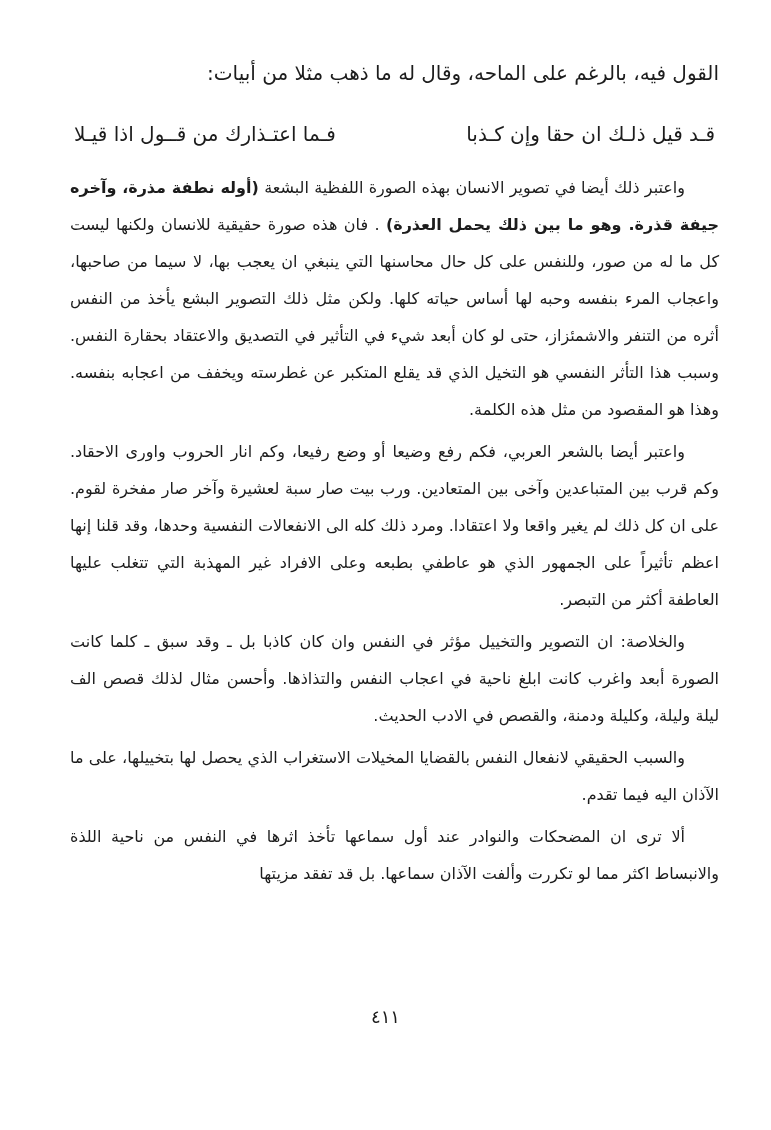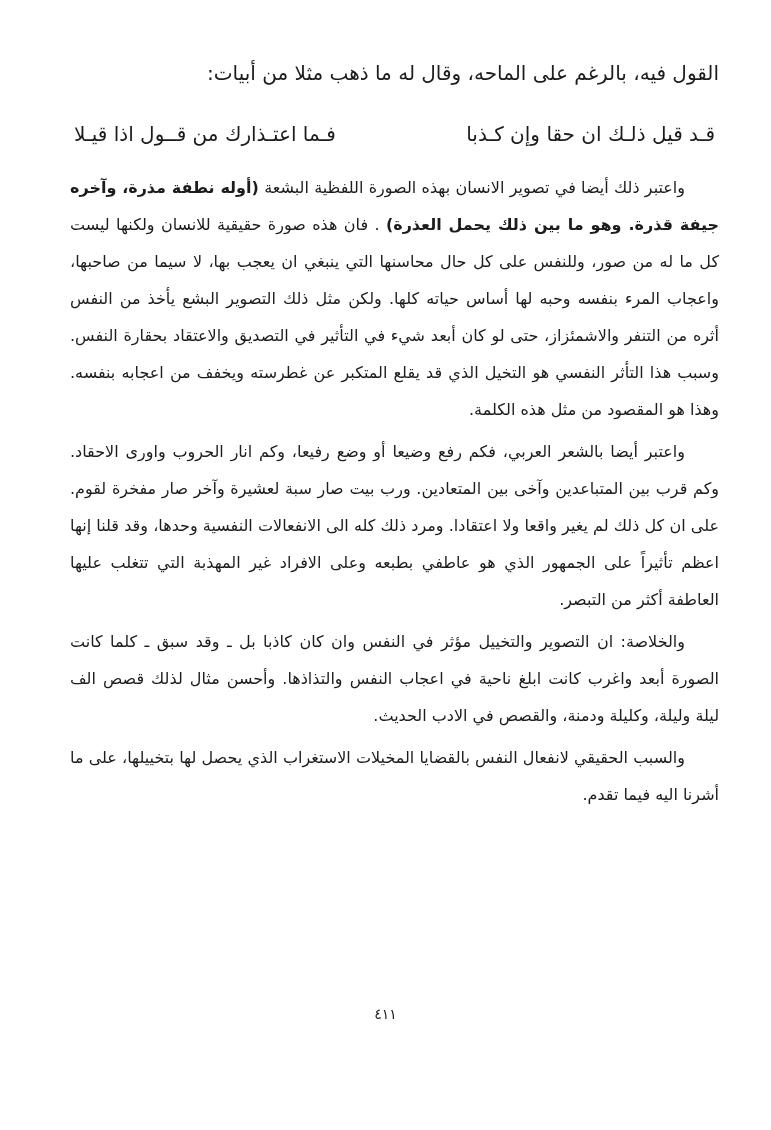--- a/index.html
+++ b/index.html
@@ -47,21 +47,21 @@
   }
   .para .bold {
     font-weight: bold;
   }
   .page-number {
     position: absolute;
     top: 1006px;
     left: 0;
     right: 0;
     text-align: center;
-    font-size: 14px;
+    font-size: 18px;
     letter-spacing: 2px;
   }
 </style>
 </head>
 <body style="background: rgb(255, 255, 255);">
 
 <div class="page" style="color: rgb(28, 28, 28);">
   <div class="text-block">
 
     <p class="intro">القول فيه، بالرغم على الماحه، وقال له ما ذهب مثلا من أبيات:</p>
@@ -70,19 +70,20 @@
       <span class="hemistich">قـد قيل ذلـك ان حقا وإن كـذبا</span>
       <span class="hemistich">فـما اعتـذارك من قــول اذا قيـلا</span>
     </div>
 
     <p class="para"><span>واعتبر ذلك أيضا في تصوير الانسان بهذه الصورة اللفظية البشعة </span><span class="bold">(أوله نطفة مذرة، وآخره جيفة قذرة. وهو ما بين ذلك يحمل العذرة)</span><span> . فان هذه صورة حقيقية للانسان ولكنها ليست كل ما له من صور، وللنفس على كل حال محاسنها التي ينبغي ان يعجب بها، لا سيما من صاحبها، واعجاب المرء بنفسه وحبه لها أساس حياته كلها. ولكن مثل ذلك التصوير البشع يأخذ من النفس أثره من التنفر والاشمئزاز، حتى لو كان أبعد شيء في التأثير في التصديق والاعتقاد بحقارة النفس. وسبب هذا التأثر النفسي هو التخيل الذي قد يقلع المتكبر عن غطرسته ويخفف من اعجابه بنفسه. وهذا هو المقصود من مثل هذه الكلمة.</span></p>
 
     <p class="para"><span>واعتبر أيضا بالشعر العربي، فكم رفع وضيعا أو وضع رفيعا، وكم انار الحروب واورى الاحقاد. وكم قرب بين المتباعدين وآخى بين المتعادين. ورب بيت صار سبة لعشيرة وآخر صار مفخرة لقوم. على ان كل ذلك لم يغير واقعا ولا اعتقادا. ومرد ذلك كله الى الانفعالات النفسية وحدها، وقد قلنا إنها اعظم تأثيراً على الجمهور الذي هو عاطفي بطبعه وعلى الافراد غير المهذبة التي تتغلب عليها العاطفة أكثر من التبصر.</span></p>
 
     <p class="para"><span>والخلاصة: ان التصوير والتخييل مؤثر في النفس وان كان كاذبا بل ـ وقد سبق ـ كلما كانت الصورة أبعد واغرب كانت ابلغ ناحية في اعجاب النفس والتذاذها. وأحسن مثال لذلك قصص الف ليلة وليلة، وكليلة ودمنة، والقصص في الادب الحديث.</span></p>
 
-    <p class="para"><span>والسبب الحقيقي لانفعال النفس بالقضايا المخيلات الاستغراب الذي يحصل لها بتخييلها، على ما أشرنا اليه فيما تقدم.</span></p>
+    <p class="para"><span>والسبب الحقيقي لانفعال النفس بالقضايا المخيلات الاستغراب الذي يحصل لها بتخييلها، على ما الآذان اليه فيما تقدم.</span></p>
 
+    <p class="para"><span>ألا ترى ان المضحكات والنوادر عند أول سماعها تأخذ اثرها في النفس من ناحية اللذة والانبساط اكثر مما لو تكررت وألفت الآذان سماعها. بل قد تفقد مزيتها</span></p>
 
   </div>
 
   <div class="page-number">٤١١</div>
 </div>
 
 </body></html>

